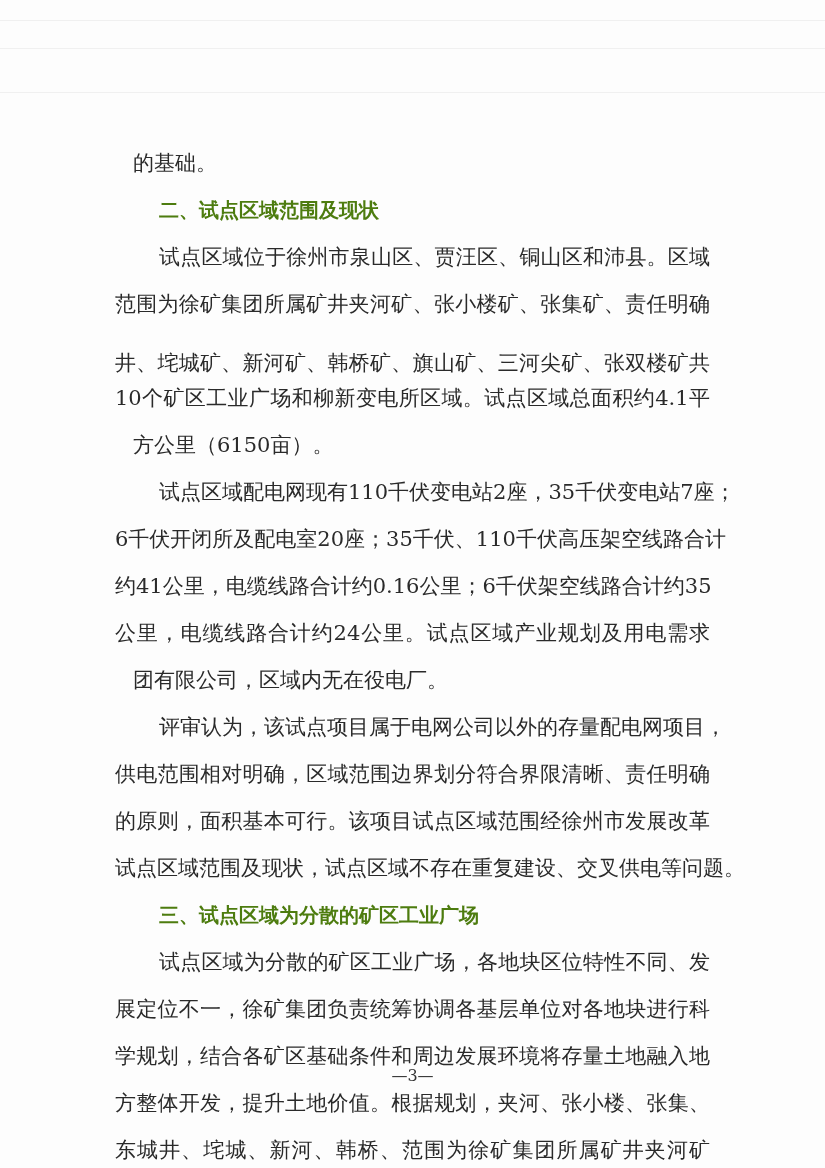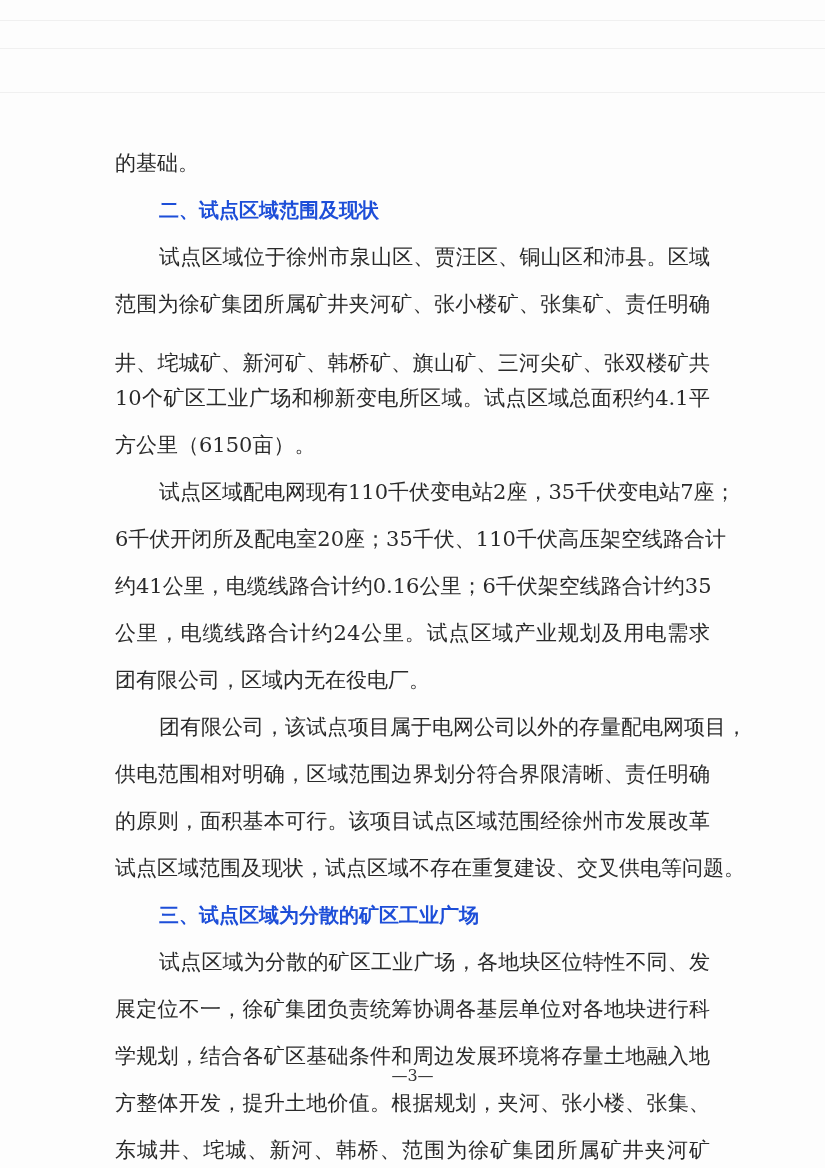--- a/index.html
+++ b/index.html
@@ -19,27 +19,27 @@
     .line {
       position: absolute;
       left: 0;
       width: 595px;
       font-size: 21px;
       line-height: 26px;
       white-space: nowrap;
       text-align: justify;
       text-align-last: justify;
     }
-    .line.last { text-align-last: left; }
+    .line.last { text-align-last: left; margin-left: 18px; }
     .line.indent { padding-left: 44px; width: 551px; }
     .heading {
       font-family: "DejaVu Sans", "Liberation Sans", sans-serif;
       font-weight: bold;
       font-size: 20px;
-      color: #1d4ed8;
+      color: #4d7c0f;
       text-align-last: left;
     }
     .page-number {
       position: absolute;
       left: 0; width: 825px;
       top: 1066px;
       text-align: center;
       font-size: 16px;
       color: #333;
     }
@@ -61,21 +61,21 @@
   <div class="line indent" style="top:94px">试点区域位于徐州市泉山区、贾汪区、铜山区和沛县。区域</div>
   <div class="line" style="top:141px">范围为徐矿集团所属矿井夹河矿、张小楼矿、张集矿、责任明确</div>
   <div class="line" style="top:200px">井、垞城矿、新河矿、韩桥矿、旗山矿、三河尖矿、张双楼矿共</div>
   <div class="line" style="top:235px">10个矿区工业广场和柳新变电所区域。试点区域总面积约4.1平</div>
   <div class="line last" style="top:282px">方公里（6150亩）。</div>
   <div class="line indent" style="top:329px">试点区域配电网现有110千伏变电站2座，35千伏变电站7座；</div>
   <div class="line" style="top:376px">6千伏开闭所及配电室20座；35千伏、110千伏高压架空线路合计</div>
   <div class="line" style="top:423px">约41公里，电缆线路合计约0.16公里；6千伏架空线路合计约35</div>
   <div class="line" style="top:470px">公里，电缆线路合计约24公里。试点区域产业规划及用电需求</div>
   <div class="line last" style="top:517px">团有限公司，区域内无在役电厂。</div>
-  <div class="line indent" style="top:564px">团有限公司，该试点项目属于电网公司以外的存量配电网项目，</div>
+  <div class="line indent" style="top:564px">评审认为，该试点项目属于电网公司以外的存量配电网项目，</div>
   <div class="line" style="top:611px">供电范围相对明确，区域范围边界划分符合界限清晰、责任明确</div>
   <div class="line" style="top:658px">的原则，面积基本可行。该项目试点区域范围经徐州市发展改革</div>
   <div class="line" style="top:705px">试点区域范围及现状，试点区域不存在重复建设、交叉供电等问题。</div>
   <div class="line indent heading" style="top:752px">三、试点区域为分散的矿区工业广场</div>
   <div class="line indent" style="top:799px">试点区域为分散的矿区工业广场，各地块区位特性不同、发</div>
   <div class="line" style="top:846px">展定位不一，徐矿集团负责统筹协调各基层单位对各地块进行科</div>
   <div class="line" style="top:893px">学规划，结合各矿区基础条件和周边发展环境将存量土地融入地</div>
   <div class="line" style="top:940px">方整体开发，提升土地价值。根据规划，夹河、张小楼、张集、</div>
   <div class="line" style="top:987px">东城井、垞城、新河、韩桥、范围为徐矿集团所属矿井夹河矿</div>
 </div>

